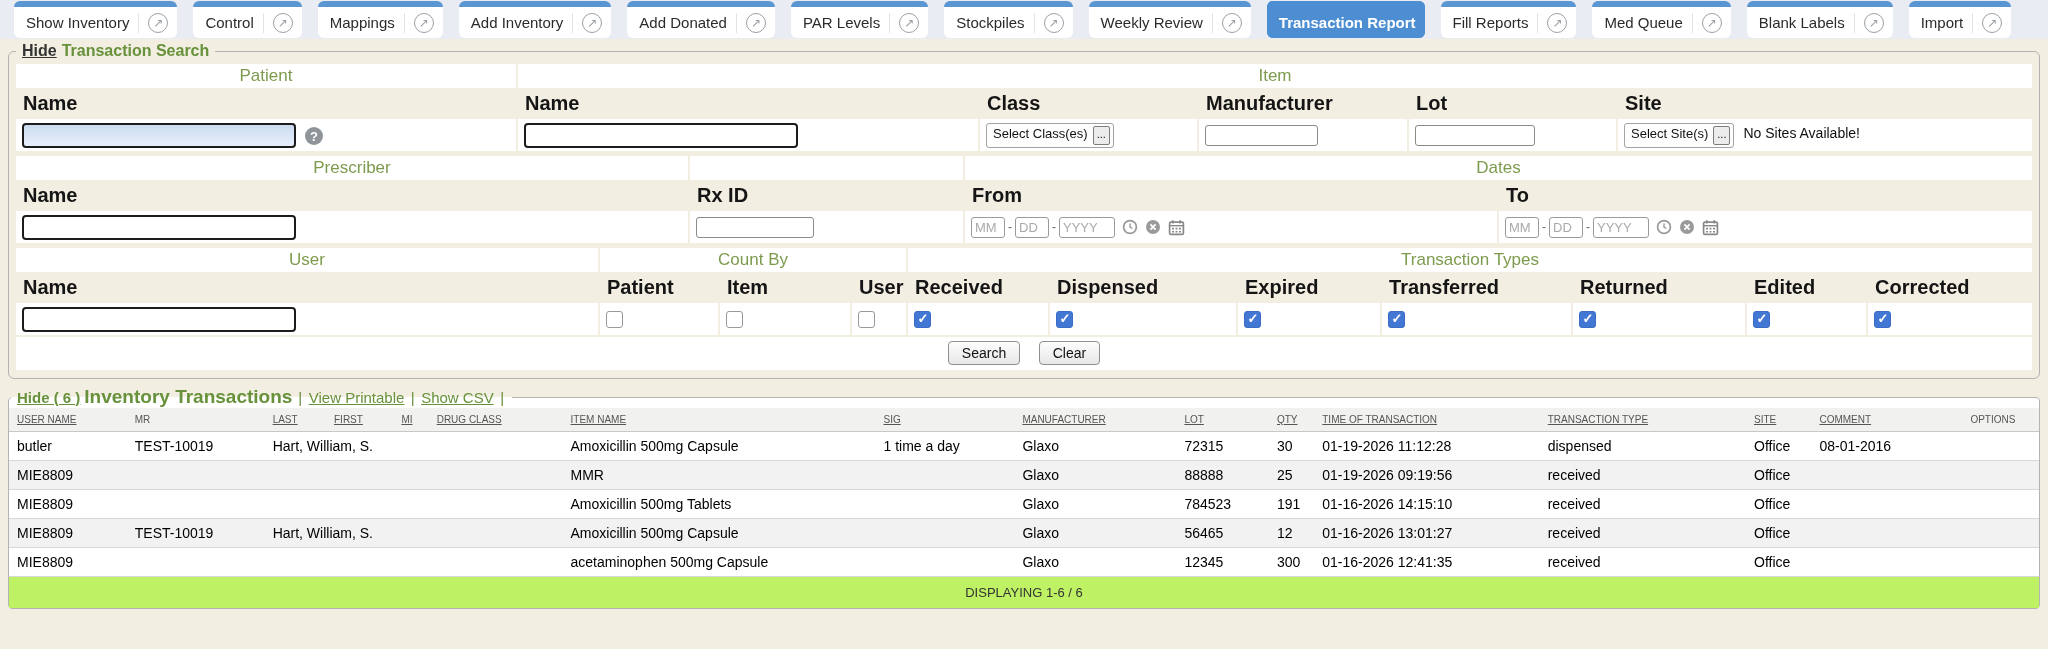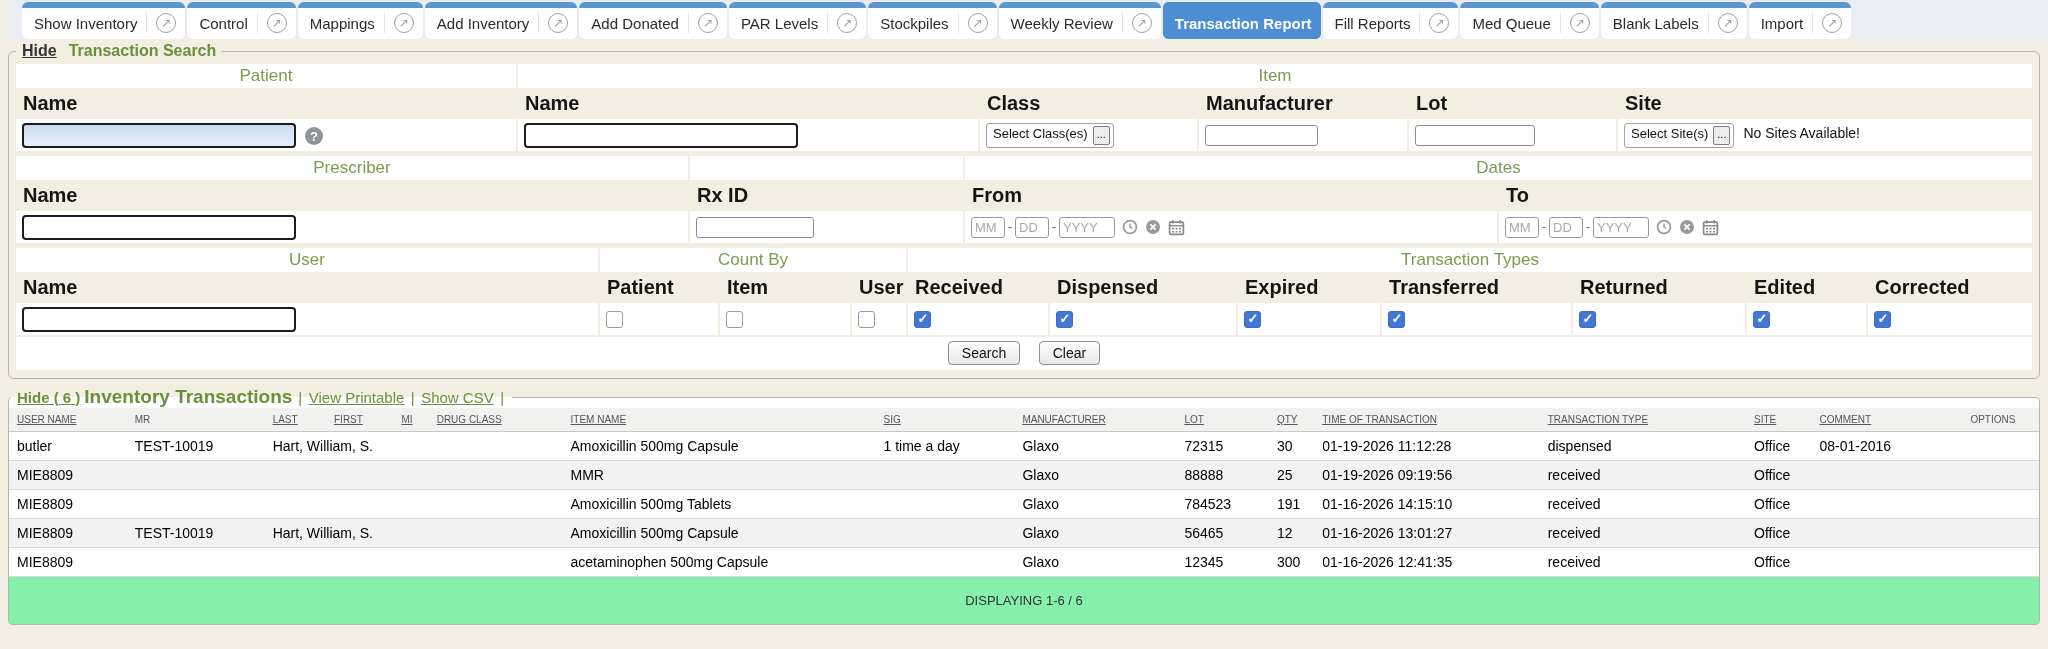--- a/index.html
+++ b/index.html
@@ -4,38 +4,38 @@
 <style>
   :root{
     --tabblue:#5a96d2; --tabactive:#4c8ed1; --green:#67913a; --sectiongreen:#7d9b4e;
     --cbblue:#4377d4; --beige:#f2eee2;
   }
   *{box-sizing:border-box; margin:0; padding:0;}
   html,body{width:2048px;}
   body{height:649px; overflow:hidden; background:var(--beige);
        font-family:"Liberation Sans", sans-serif; color:#111;}
   
-  .topbar{height:39px; background:#e9edf3; display:flex; align-items:center;
-          padding:1px 0 0 14px; gap:2px;margin-left:8px;}
+  .topbar{height:39px; background:#e9edf3; display:flex; align-items:flex-start;
+          padding:1px 0 0 14px; gap:16px;}
   .tab{display:flex; flex-direction:column; border-radius:6px; overflow:hidden; cursor:pointer; flex:none;}
   .tab .strip{height:6px; background:var(--tabblue);}
   .tab .tbody{background:#fff; height:31px; display:flex; align-items:center; padding:0 9px 0 12px;}
   .tab .tlabel{font-size:15px; color:#2b2b2b; white-space:nowrap;}
   .tab .iconwrap{margin-left:9px; padding-left:9px; border-left:1px solid #e3e3e3; display:flex; align-items:center;}
   .newwin{width:20px;height:20px;border:1.6px solid #9aa0a6;border-radius:50%;color:#9aa0a6;
           font-size:12px;line-height:1;display:flex;align-items:center;justify-content:center;}
   .tab.active{background:var(--tabactive);}
   .tab.active .strip{background:var(--tabactive);}
   .tab.active .tbody{background:var(--tabactive);}
   .tab.active .tlabel{color:#fff; font-weight:bold;}
   
   fieldset{border:1px solid #b3b3b3; border-radius:6px; margin:3px 8px 0; padding:1px 5px 6px;}
   legend{padding:0 6px; margin-left:2px; white-space:nowrap;}
   .search-legend{font-size:16px; font-weight:bold; color:var(--green);}
-  .search-legend a{color:#333; text-decoration:underline; cursor:pointer; margin-right:12px;}
+  .search-legend a{color:#333; text-decoration:underline; cursor:pointer; margin-right:5px;}
   
   table.band{width:100%; border-collapse:separate; border-spacing:2px; table-layout:fixed; margin-top:1px;}
   td.title{background:#fff; color:var(--sectiongreen); text-align:center; font-size:17px; height:24px; vertical-align:middle;}
   td.lbl{font-weight:bold; font-size:20px; padding:2px 7px; height:20px; vertical-align:middle; color:#151515;}
   td.inp{background:#fff; height:32px; padding:2px 6px; vertical-align:middle; font-size:14px; white-space:nowrap;}
   input{font-family:"Liberation Sans",sans-serif;}
   .in-bold{height:25px; width:274px; border:2px solid #1c1c1c; border-radius:4px; background:#fff; padding:0 5px; font-size:14px;}
   .in-bold.focus{background:linear-gradient(180deg,#cbdcf1,#e7effb);}
   .in-thin{height:21px; border:1px solid #8a8a8a; border-radius:3px; background:#fff; padding:0 4px; font-size:13px;}
   .w-man{width:113px;} .w-lot{width:120px;} .w-rx{width:118px;}
@@ -63,21 +63,21 @@
   .tx-legend .hide6{color:var(--green); font-weight:bold; font-size:15px; text-decoration:underline; cursor:pointer;}
   .tx-legend .tx-title{color:var(--green); font-weight:bold; font-size:19px; margin:0 4px;}
   .tx-legend .sep{color:var(--green); font-size:15px; margin:0 2px;}
   .tx-legend .txlink{color:var(--green); font-size:15px; text-decoration:underline; cursor:pointer;}
   table.txtable{width:100%; border-collapse:collapse; table-layout:fixed; font-size:14px;}
   .txtable thead th{background:#f1f1f0; border-bottom:1px solid #c8c8c8; font-weight:normal; font-size:10px;
                     color:#555; text-align:left; padding:6px 8px; white-space:nowrap;}
   .txtable thead a{color:#555; text-decoration:underline; cursor:pointer;}
   .txtable tbody td{padding:6px 8px; white-space:nowrap; border-bottom:1px solid #d9d9d9; color:#000;}
   .txtable tbody tr.alt{background:#f2f2f2;}
-  .txtable tfoot td{text-align:center; font-size:13px; color:#333; padding:16px; background:#86efac;}
+  .txtable tfoot td{text-align:center; font-size:13px; color:#333; padding:8px; background:#bef264;}
 </style>
 </head>
 <body>
 
 <div class="topbar" id="tab-bar">
     <div class="tab">
       <div class="strip"></div>
       <div class="tbody">
         <span class="tlabel">Show Inventory</span>
         <span class="iconwrap">

